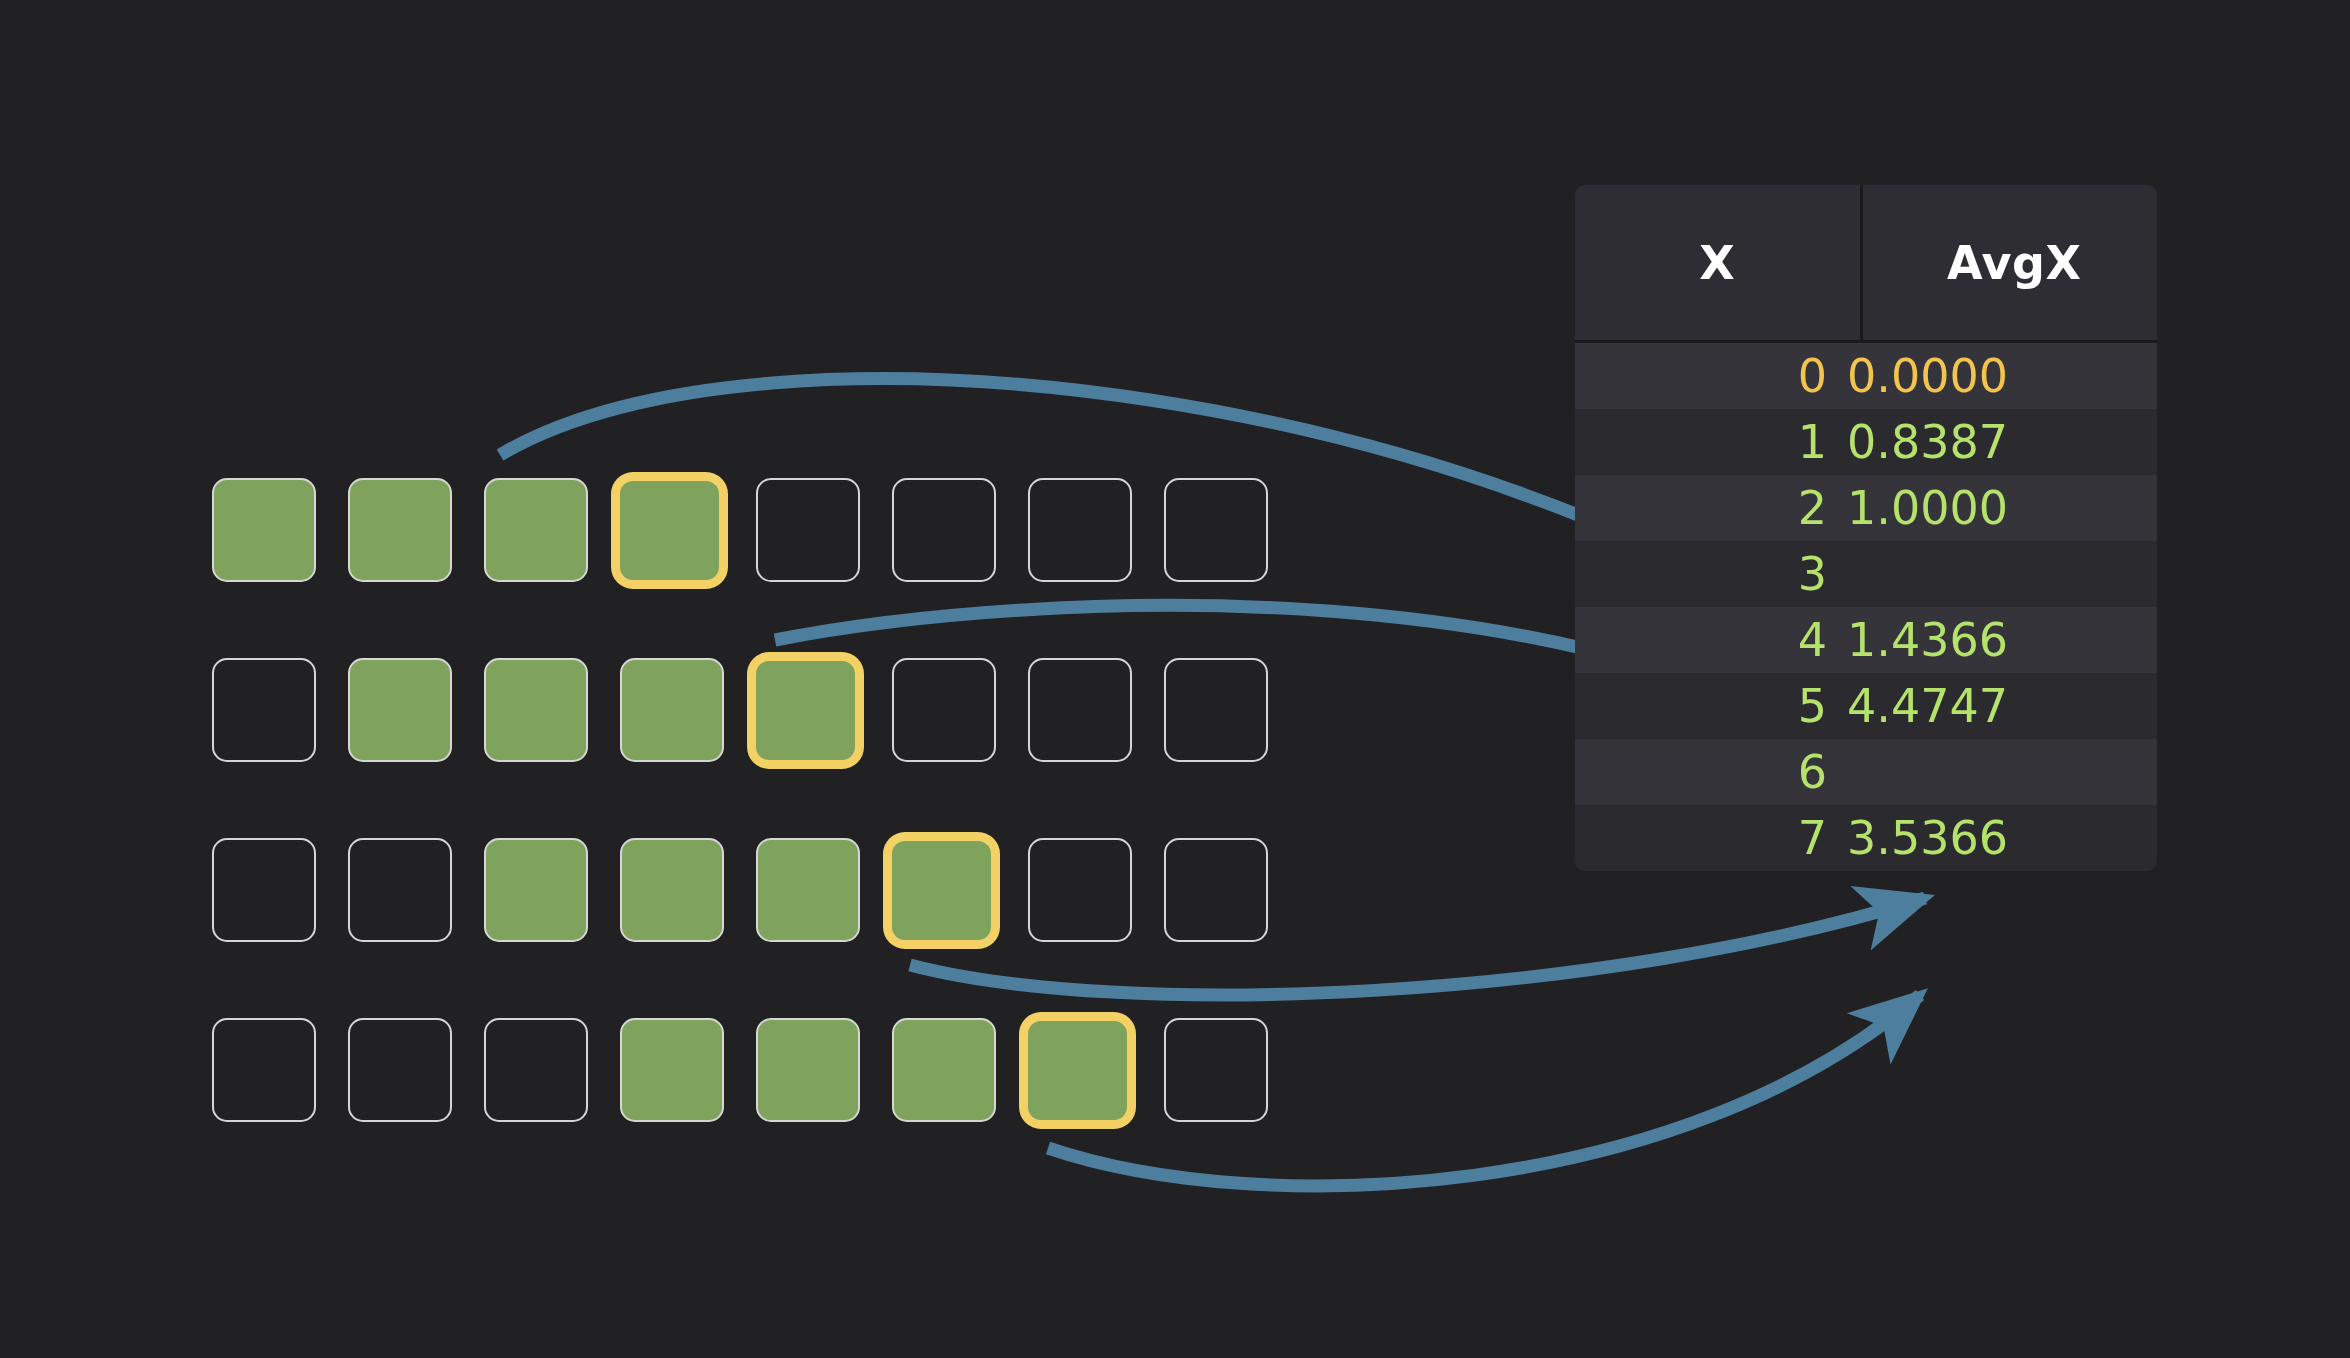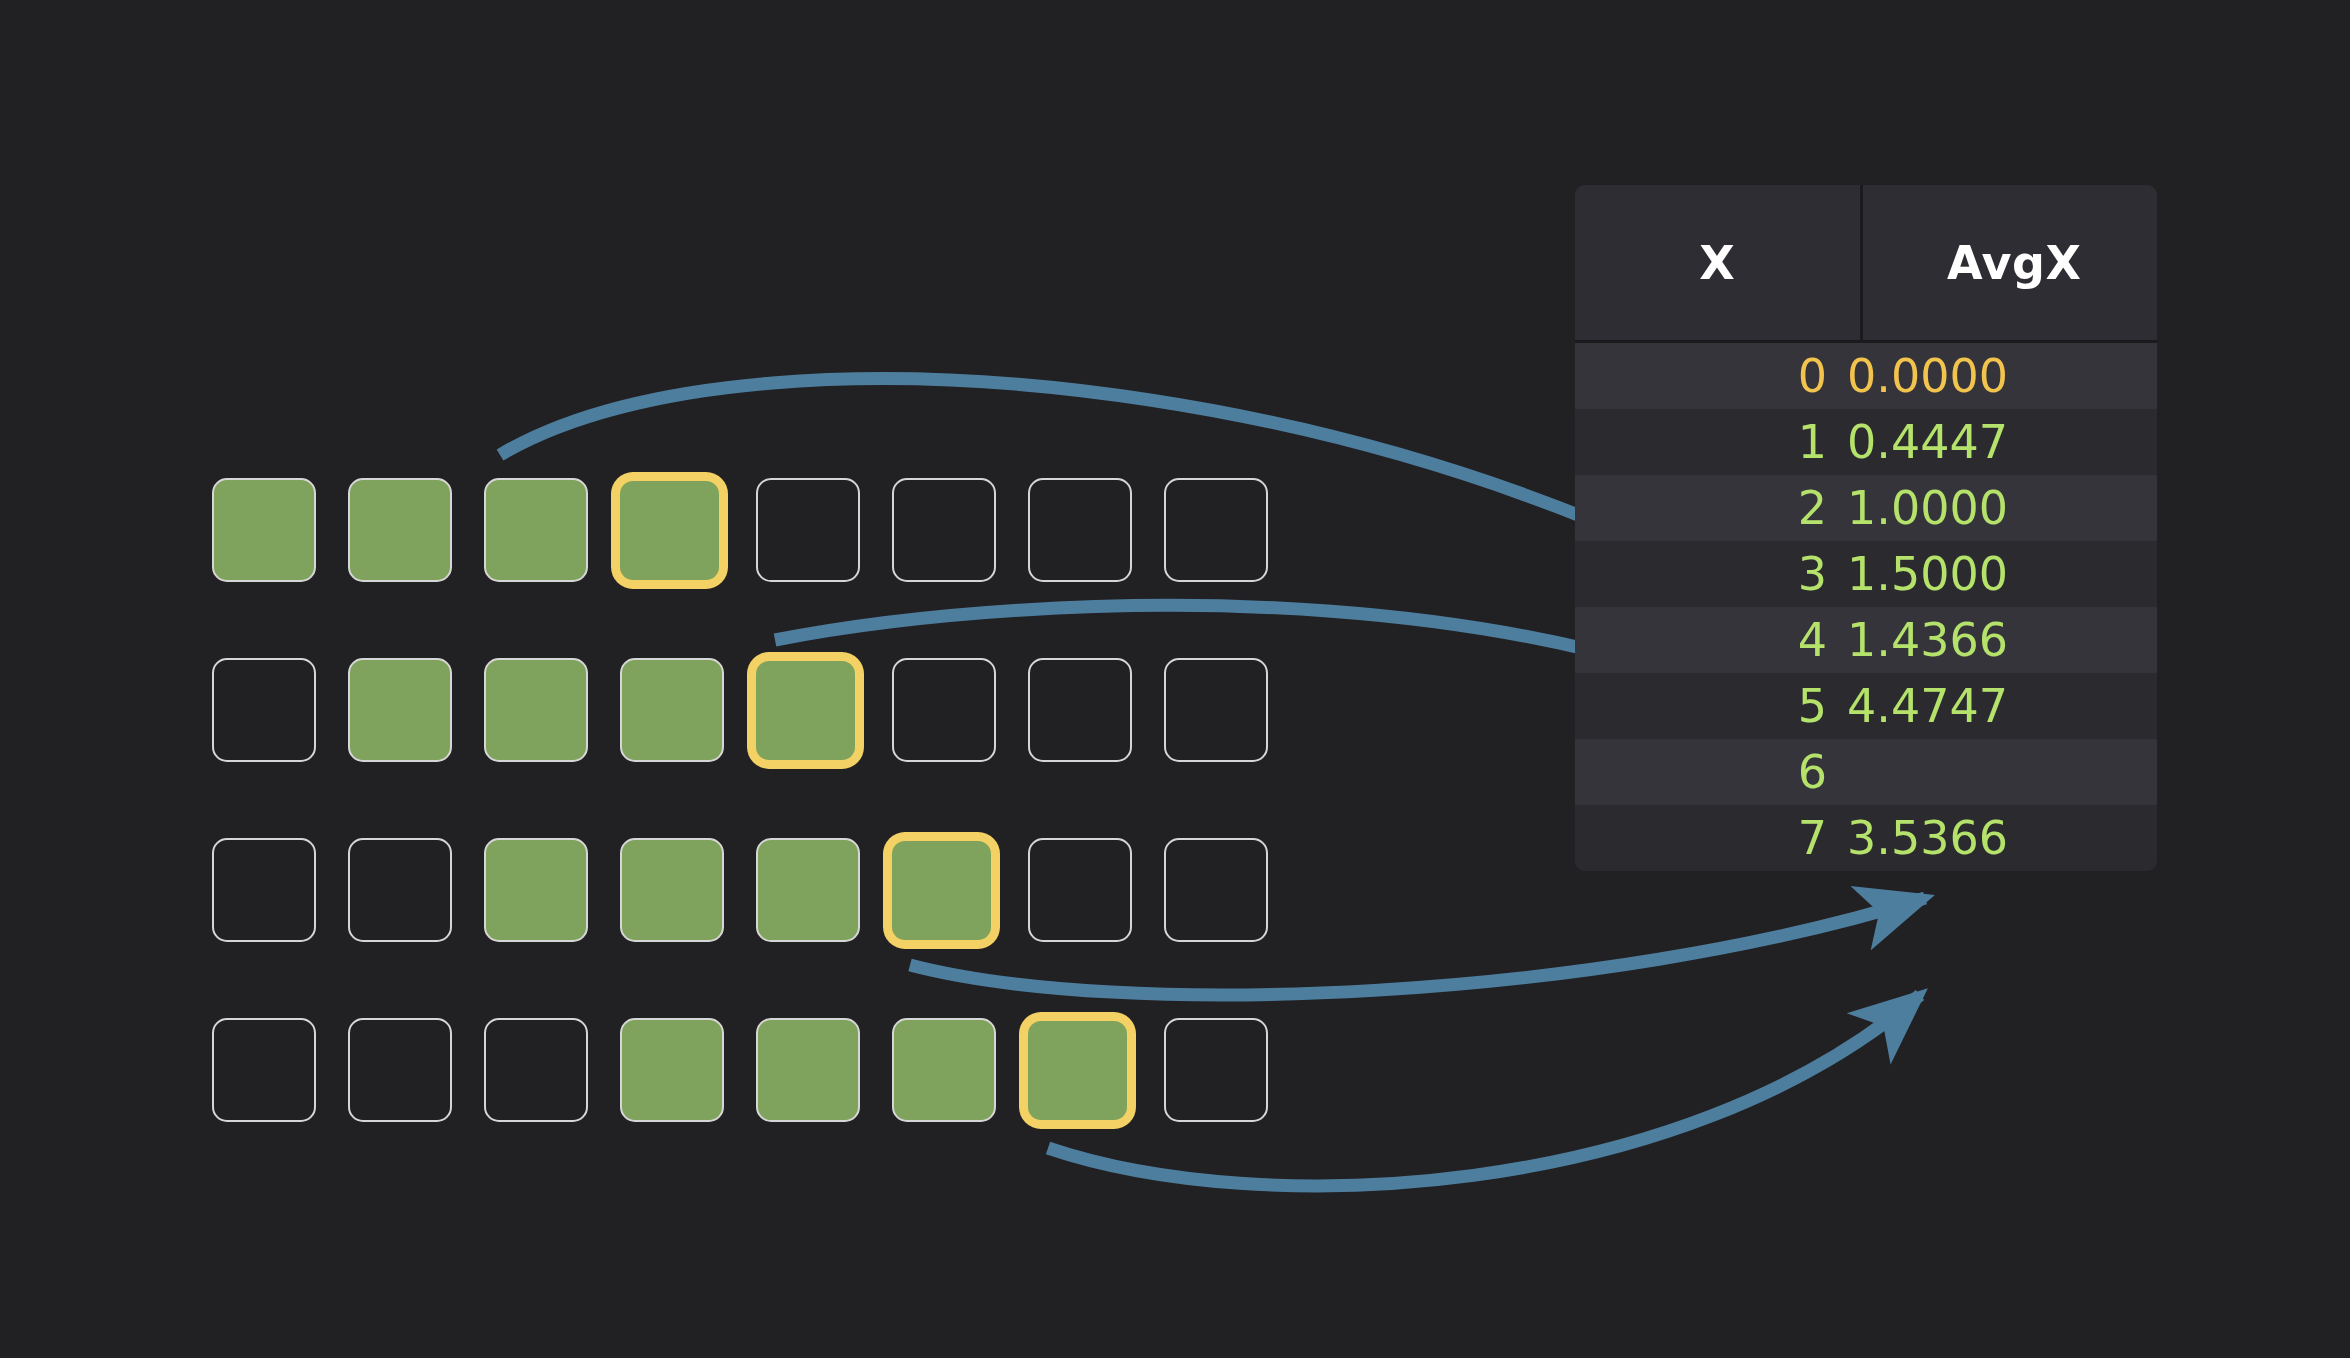--- a/index.html
+++ b/index.html
@@ -197,29 +197,28 @@
       <div class="th th-x">X</div>
       <div class="th th-avg">AvgX</div>
     </div>
     <div id="table-body">
         <div class="tbl-row odd">
           <div class="td td-x c-amber">0</div>
           <div class="td td-avg c-amber">0.0000</div>
         </div>
         <div class="tbl-row even">
           <div class="td td-x c-green">1</div>
-          <div class="td td-avg c-green">0.4447</div>
+          <div class="td td-avg c-green">0.8387</div>
         </div>
         <div class="tbl-row odd">
           <div class="td td-x c-green">2</div>
           <div class="td td-avg c-green">1.0000</div>
         </div>
         <div class="tbl-row even">
           <div class="td td-x c-green">3</div>
-          <div class="td td-avg c-green">1.5000</div>
         </div>
         <div class="tbl-row odd">
           <div class="td td-x c-green">4</div>
           <div class="td td-avg c-green">1.4366</div>
         </div>
         <div class="tbl-row even">
           <div class="td td-x c-green">5</div>
           <div class="td td-avg c-green">4.4747</div>
         </div>
         <div class="tbl-row odd">

